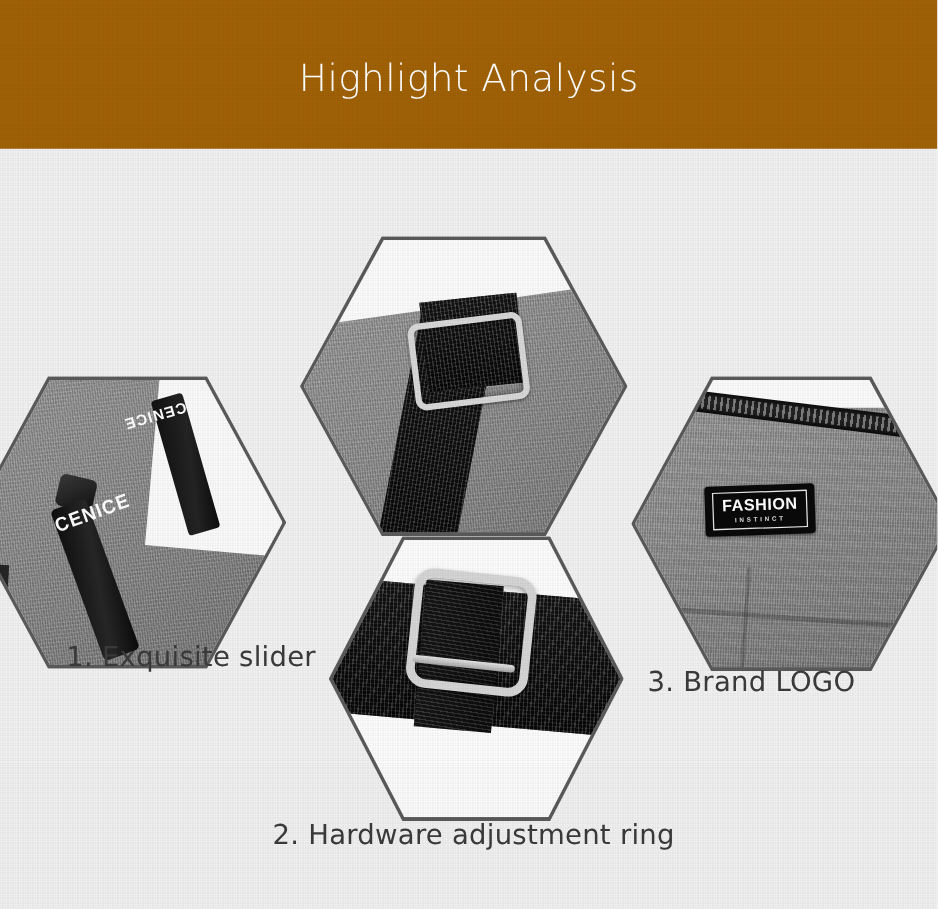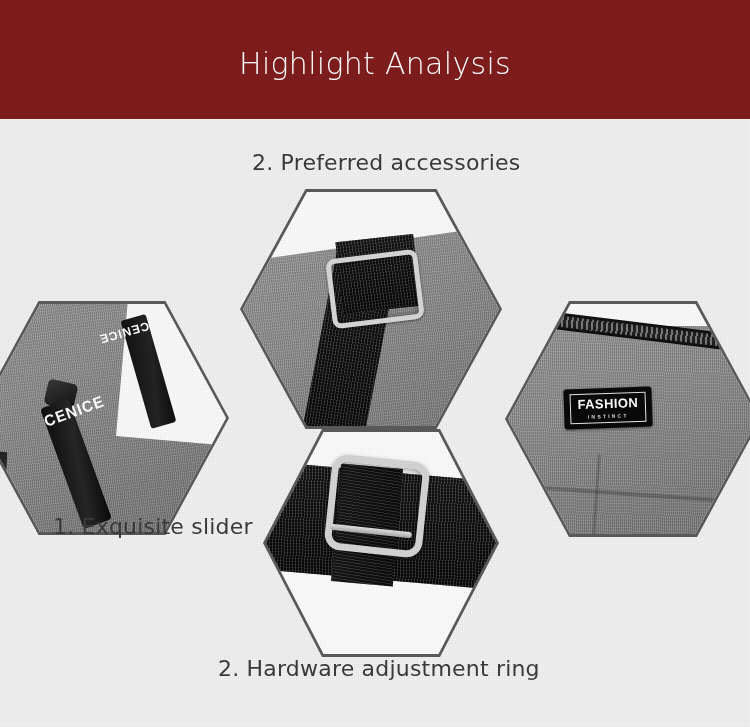--- a/index.html
+++ b/index.html
@@ -32,21 +32,21 @@
     z-index: 40;
     opacity: .75;
   }
 
   
   .header {
     position: absolute;
     left: 0; top: 0;
     width: 750px;
     height: 119px;
-    background: #7f1d1d;
+    background: #a16207;
     z-index: 30;
   }
   .header-title {
     position: absolute;
     left: 0; right: 0;
     top: 46px;
     text-align: center;
     color: #ffffff;
     font-size: 30px;
     font-weight: 300;
@@ -373,20 +373,20 @@
   <div class="hex" id="hex-ring">
     <div class="hex-inner">
       <div class="ring-white"></div>
       <div class="ring-strap webbing"></div>
       <div class="ring-strap-over"></div>
       <div class="ring-metal"></div>
       <div class="ring-bar"></div>
     </div>
   </div>
 
-  <div class="caption" id="caption-accessories">2. Preferred accessories</div>
 
   <div class="caption" id="caption-slider">1. Exquisite slider</div>
 
+  <div class="caption" id="caption-logo">3. Brand LOGO</div>
 
   <div class="caption" id="caption-ring">2. Hardware adjustment ring</div>
 
 </div>
 
 </body></html>

